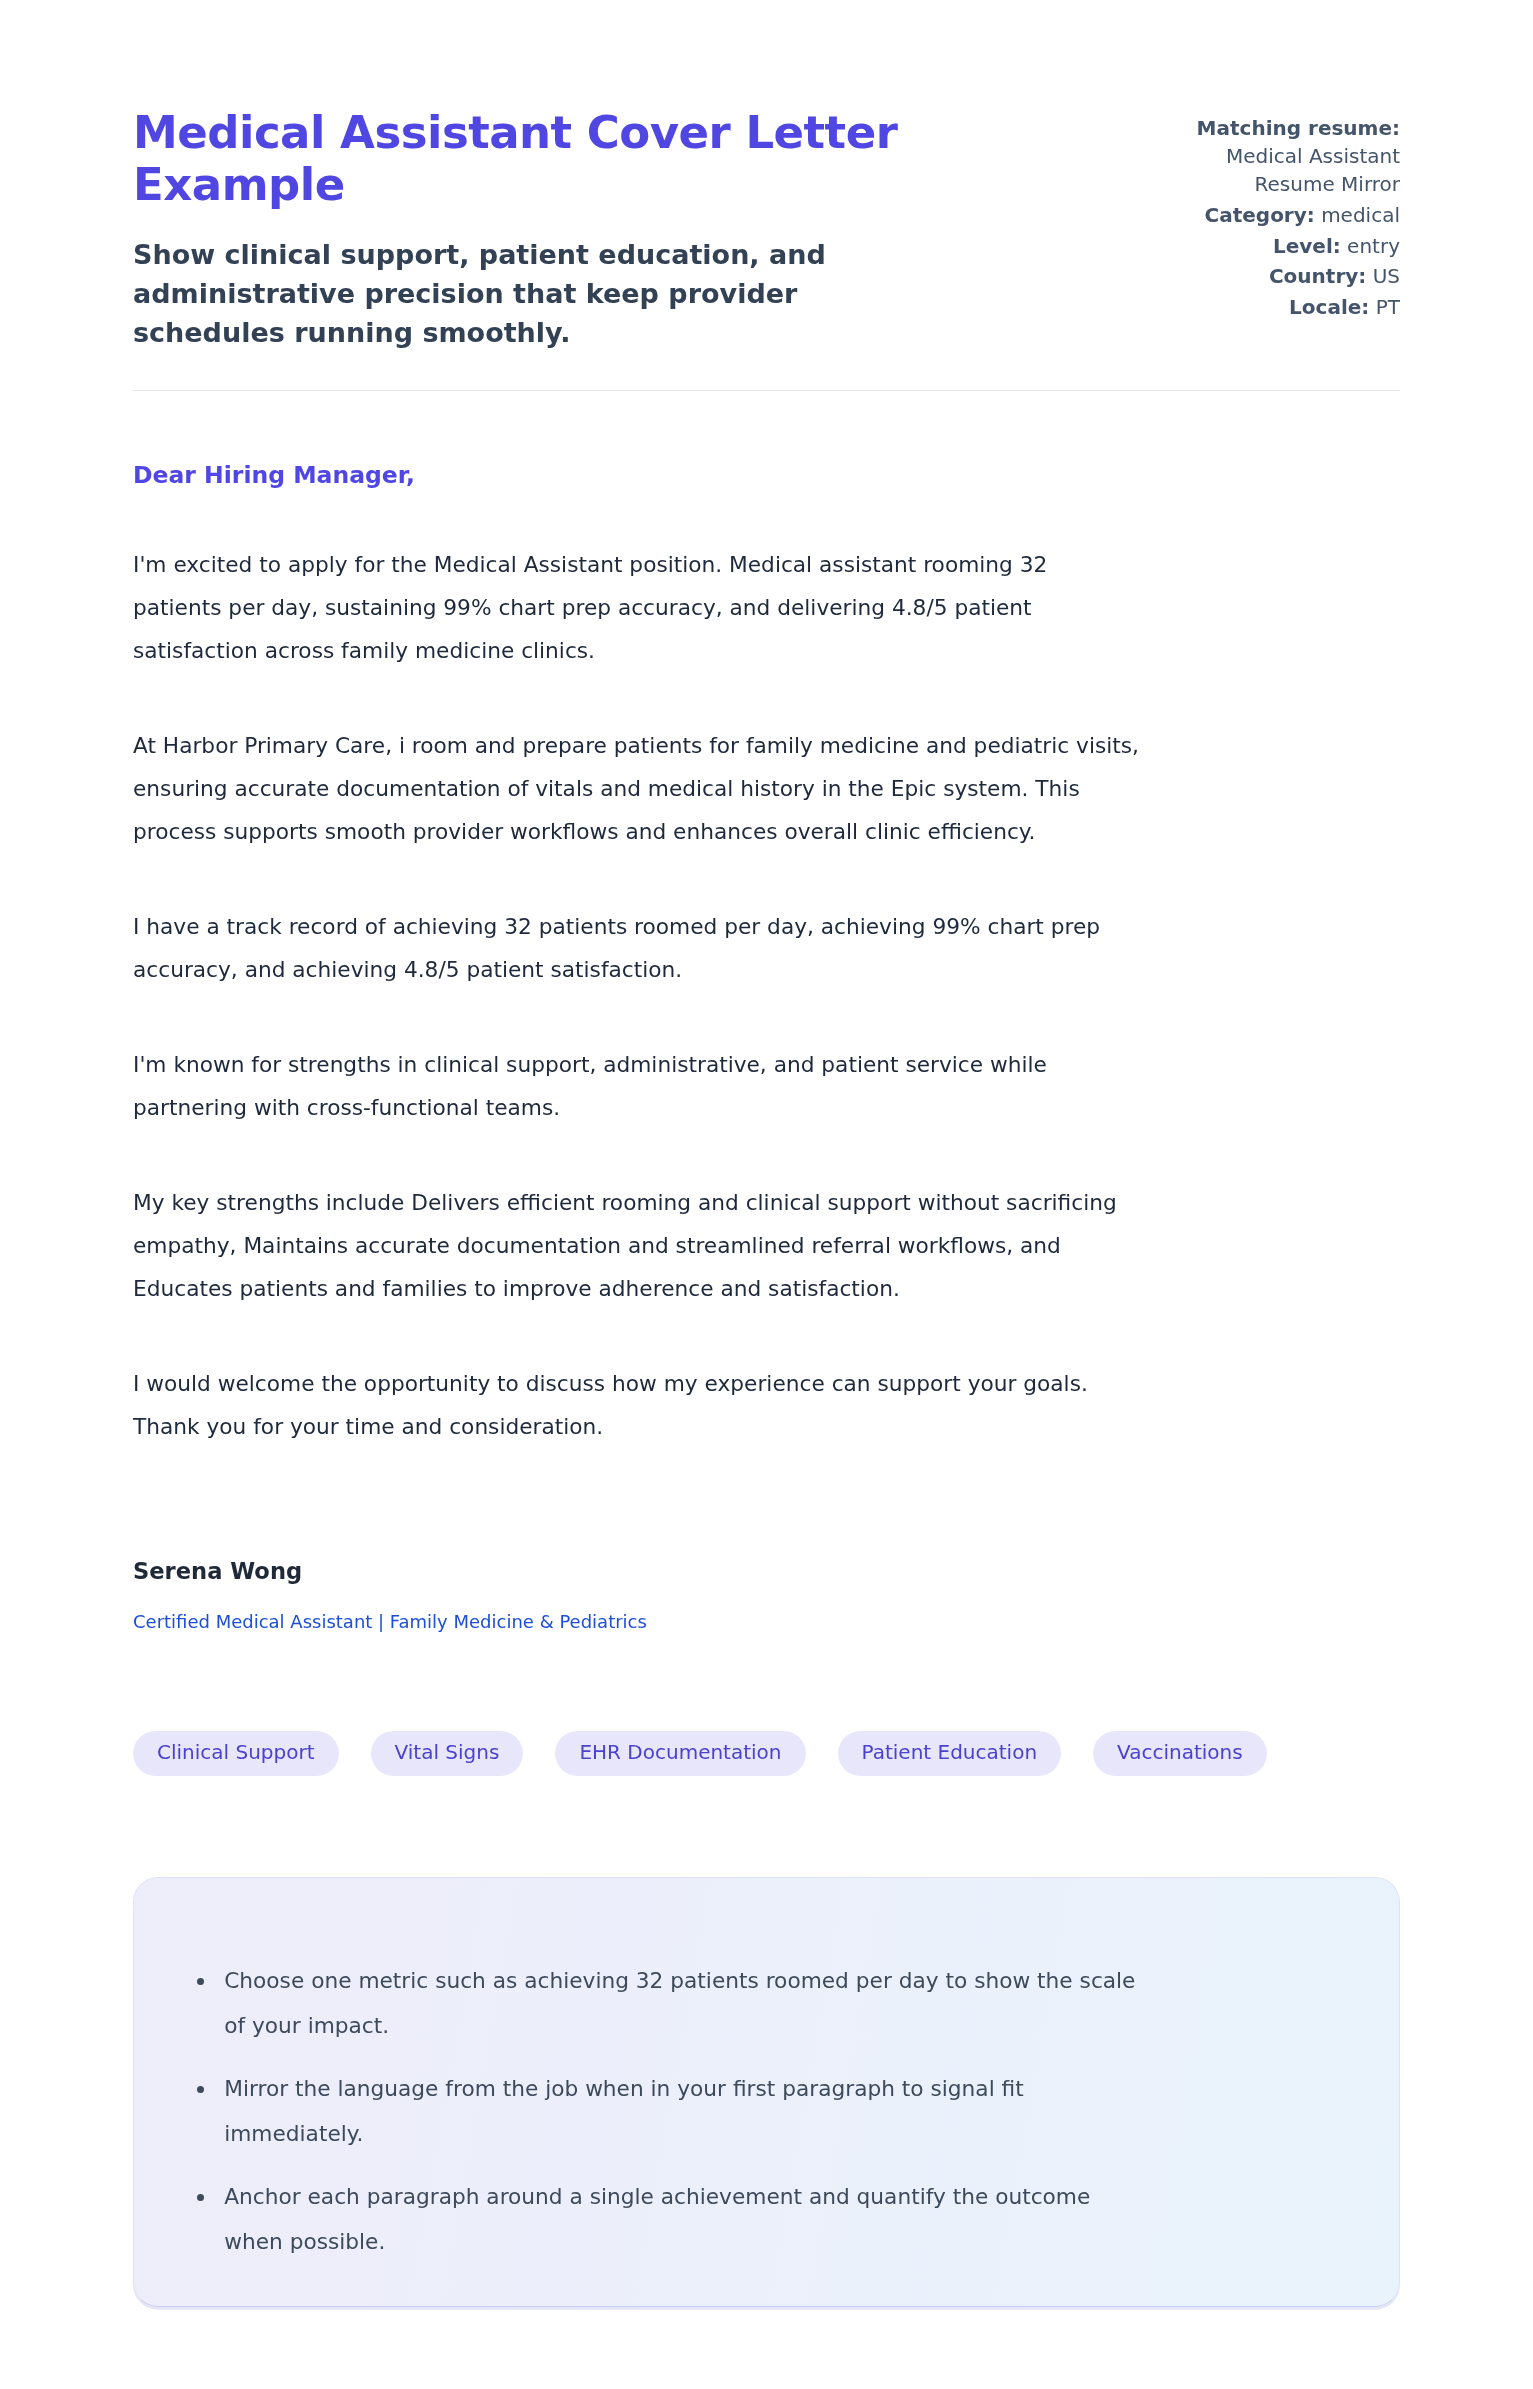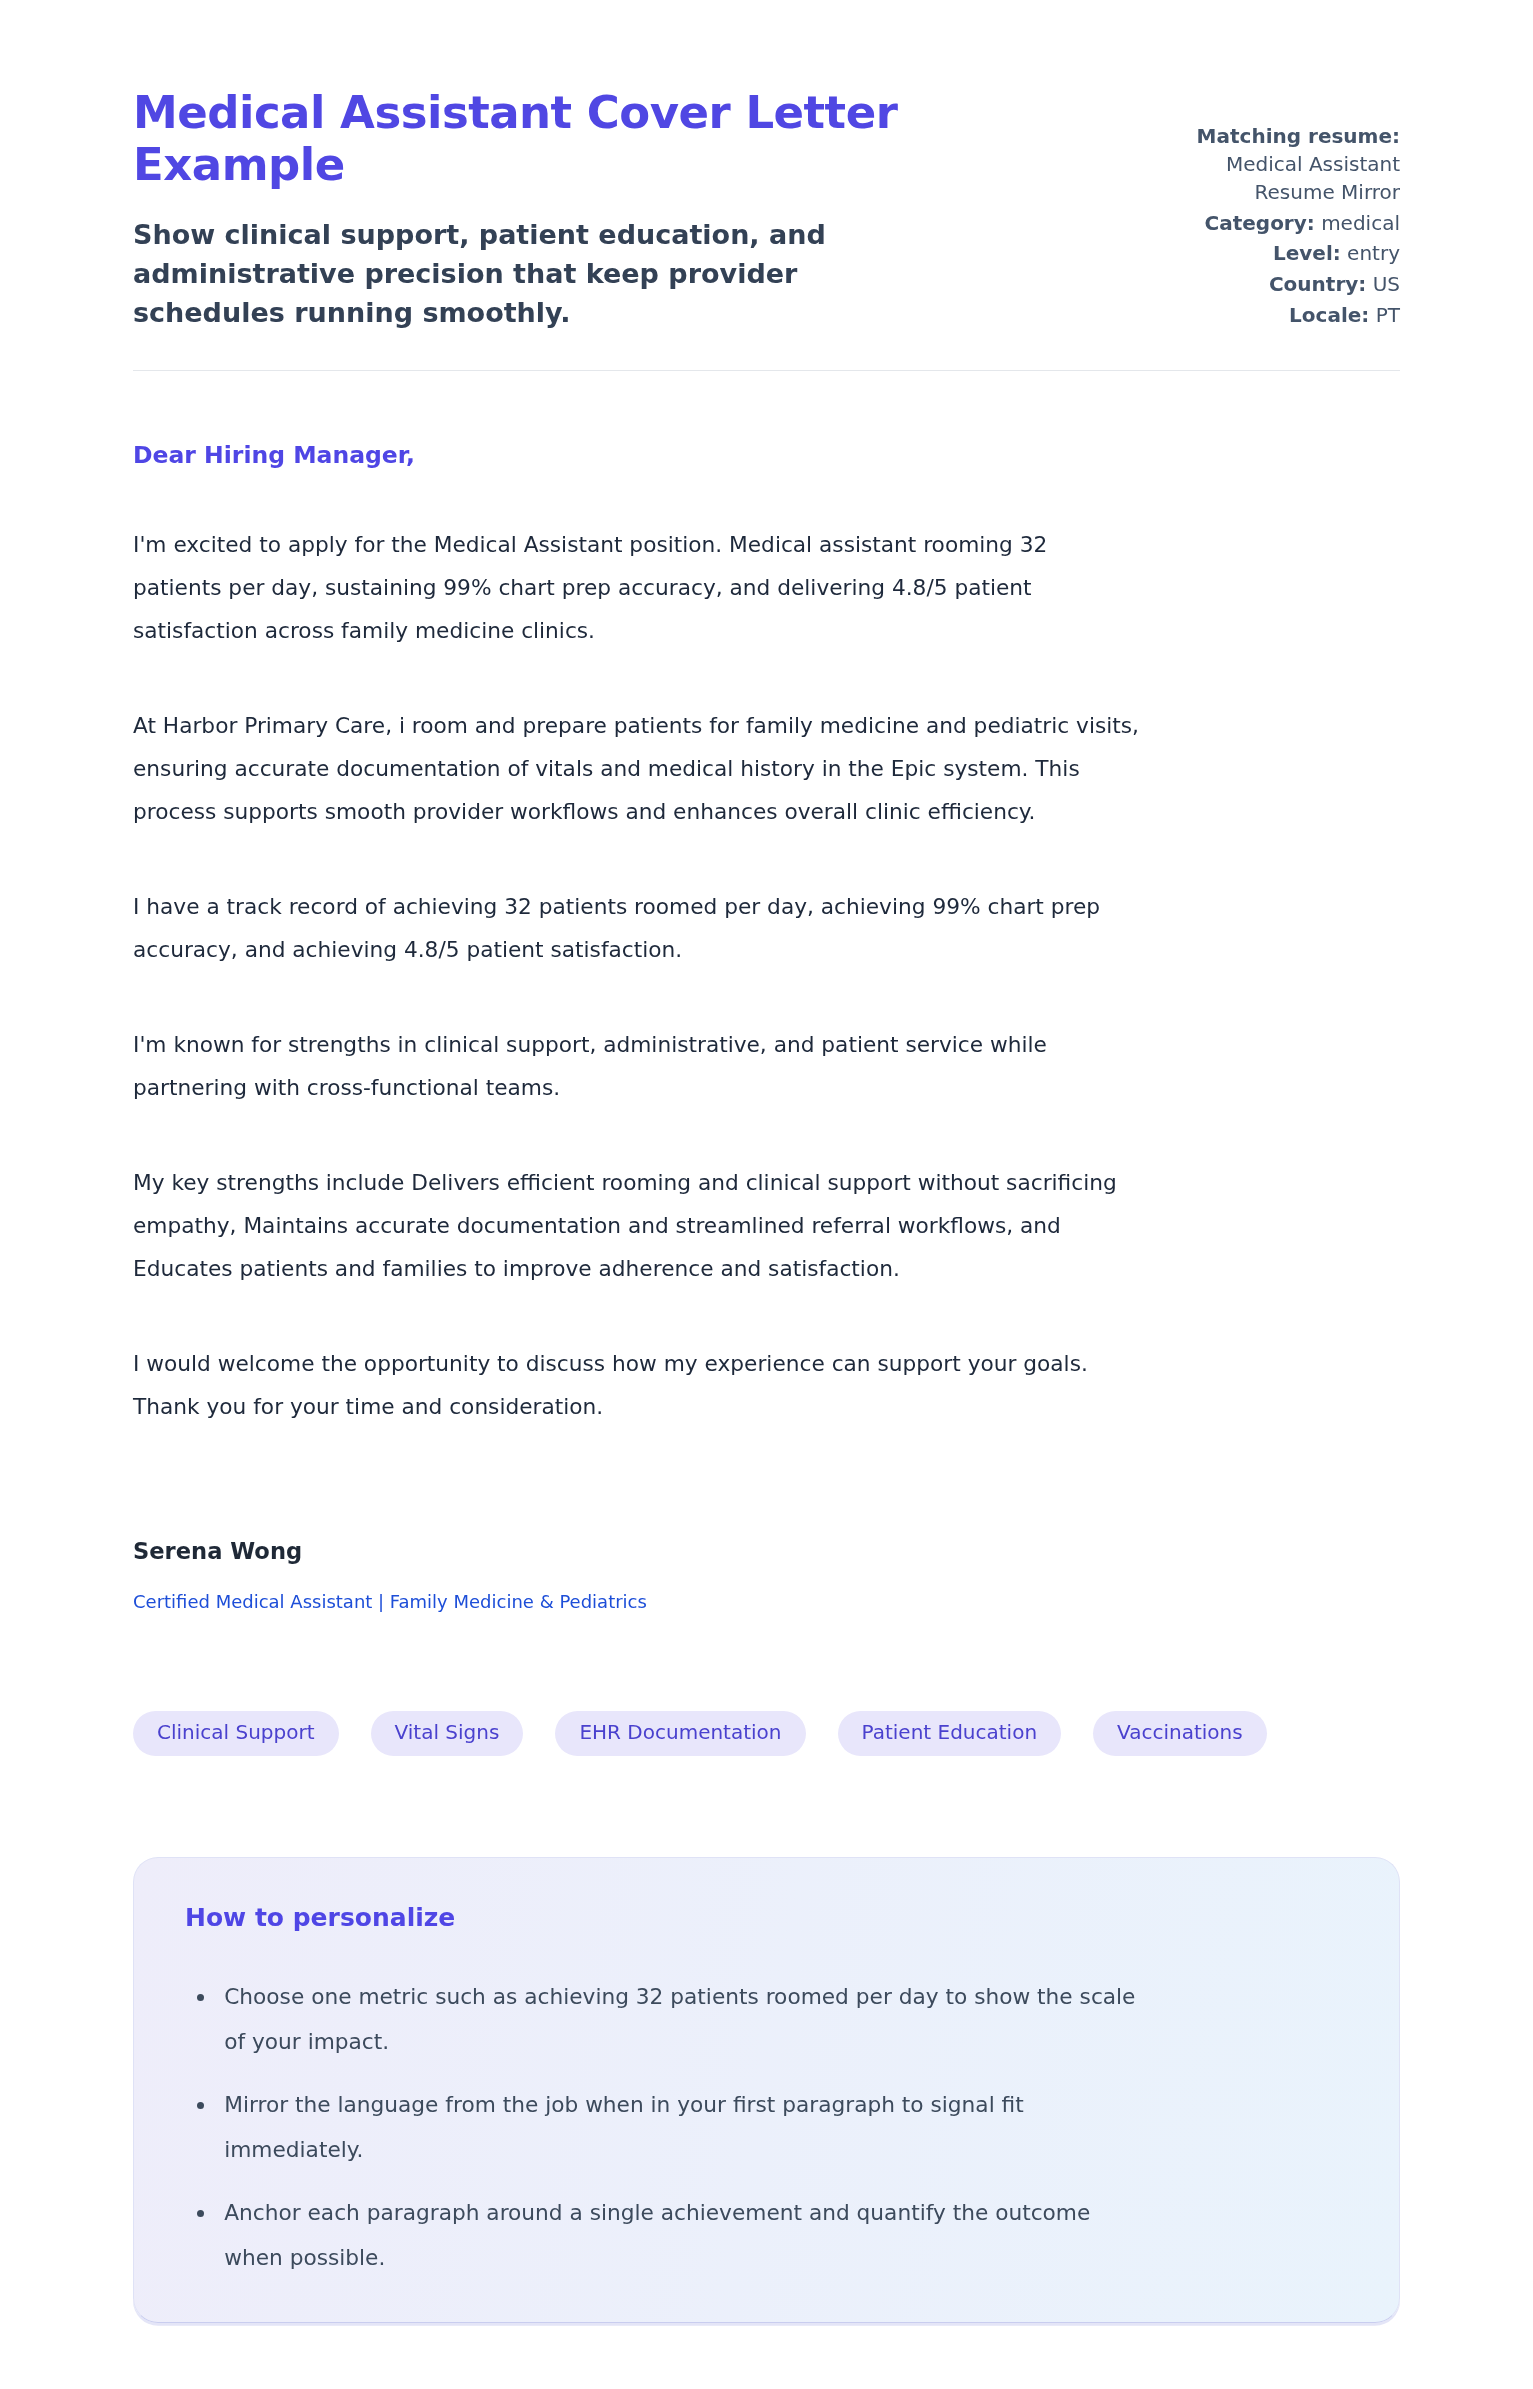--- a/index.html
+++ b/index.html
@@ -13,21 +13,22 @@
   .page {
     width: 1267px;
     margin: 0 auto;
     padding: 87px 0 65px 0;
   }
 
   
   .header {
     display: flex;
     justify-content: space-between;
-    align-items: flex-end;
+    align-items: flex-start;
+    margin-top: 20px;
   }
   .header-left { width: 938px; }
   .page-title {
     margin: 0;
     font-size: 45px;
     line-height: 52px;
     font-weight: 700;
     color: #5047E3;
     letter-spacing: -0.5px;
     white-space: pre-line;
@@ -200,21 +201,20 @@
 
   <section class="tags">
     <span class="tag">Clinical Support</span>
     <span class="tag">Vital Signs</span>
     <span class="tag">EHR Documentation</span>
     <span class="tag">Patient Education</span>
     <span class="tag">Vaccinations</span>
   </section>
 
   <section class="tips-card">
-    <h2 class="tips-heading">How to personalize</h2>
     <ul class="tips-list">
       <li class="tip-item">Choose one metric such as achieving 32 patients roomed per day to show the scale
 of your impact.</li>
       <li class="tip-item">Mirror the language from the job when in your first paragraph to signal fit
 immediately.</li>
       <li class="tip-item">Anchor each paragraph around a single achievement and quantify the outcome
 when possible.</li>
     </ul>
   </section>
 

